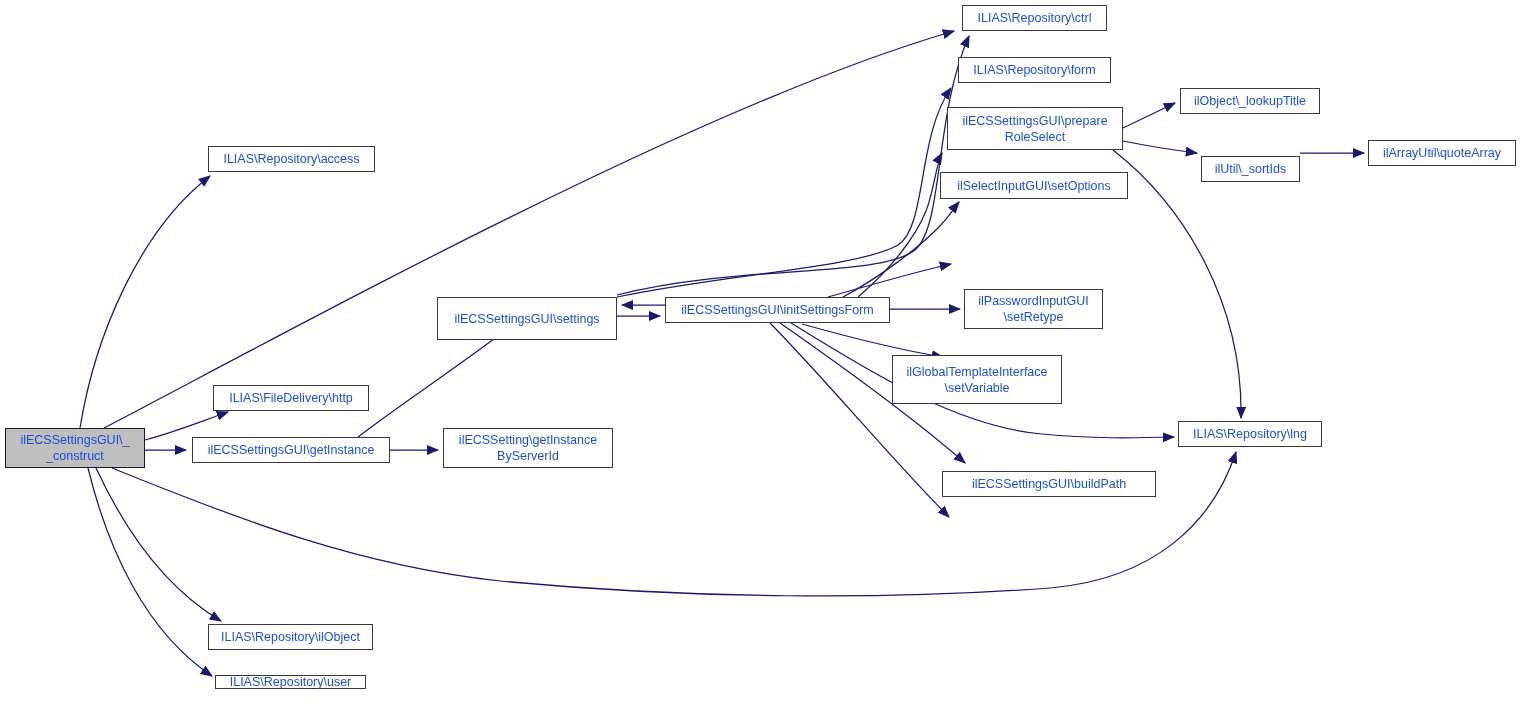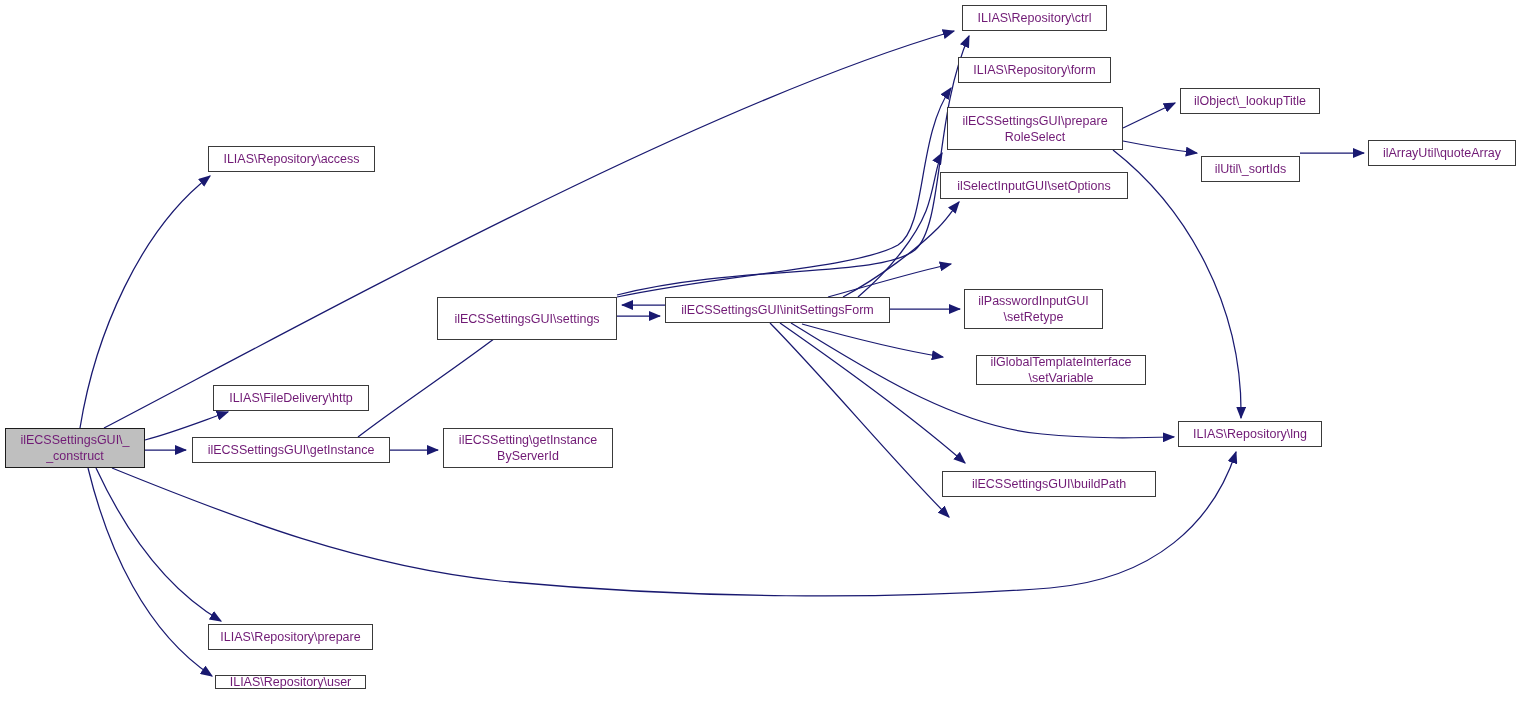--- a/index.html
+++ b/index.html
@@ -4,21 +4,21 @@
 <style>
   html,body{margin:0;padding:0;}
   body{
     width:1521px;height:707px;position:relative;background:#ffffff;
     font-family:"Liberation Sans", sans-serif;overflow:hidden;
   }
   #graph{position:absolute;left:0;top:0;width:1521px;height:707px;}
   #edge-layer{position:absolute;left:0;top:0;width:1521px;height:707px;}
   .node{
     position:absolute;box-sizing:border-box;background:#ffffff;
-    border:1px solid #3a3a3a;color:#701a75;
+    border:1px solid #3a3a3a;color:#1d4ed8;
     display:flex;flex-direction:column;align-items:center;justify-content:center;
     font-size:12.5px;line-height:1.28;text-align:center;white-space:nowrap;
     cursor:pointer;z-index:2;
   }
   .node.main{background:#bfbfbf;border-color:#1c1c1c;cursor:default;}
   .edge{stroke:#191970;stroke-width:1.25;fill:none;}
 </style>
 </head>
 <body>
 
@@ -68,21 +68,21 @@
 
   <div class="node" style="left:213px;top:385px;width:156px;height:26px">
     <span>ILIAS\FileDelivery\http</span>
   </div>
 
   <div class="node" style="left:192px;top:437px;width:198px;height:26px">
     <span>ilECSSettingsGUI\getInstance</span>
   </div>
 
   <div class="node" style="left:208px;top:624px;width:165px;height:26px">
-    <span>ILIAS\Repository\prepare</span>
+    <span>ILIAS\Repository\ilObject</span>
   </div>
 
   <div class="node" style="left:215px;top:675px;width:151px;height:14px">
     <span>ILIAS\Repository\user</span>
   </div>
 
   <div class="node" style="left:443px;top:428px;width:170px;height:40px">
     <span>ilECSSetting\getInstance</span>
     <span>ByServerId</span>
   </div>
@@ -111,21 +111,21 @@
   <div class="node" style="left:940px;top:172px;width:188px;height:27px">
     <span>ilSelectInputGUI\setOptions</span>
   </div>
 
 
   <div class="node" style="left:964px;top:289px;width:139px;height:40px">
     <span>ilPasswordInputGUI</span>
     <span>\setRetype</span>
   </div>
 
-  <div class="node" style="left:976px;top:355px;width:170px;height:30px">
+  <div class="node" style="left:892px;top:355px;width:170px;height:49px">
     <span>ilGlobalTemplateInterface</span>
     <span>\setVariable</span>
   </div>
 
   <div class="node" style="left:1178px;top:421px;width:144px;height:26px">
     <span>ILIAS\Repository\lng</span>
   </div>
 
   <div class="node" style="left:942px;top:471px;width:214px;height:26px">
     <span>ilECSSettingsGUI\buildPath</span>

